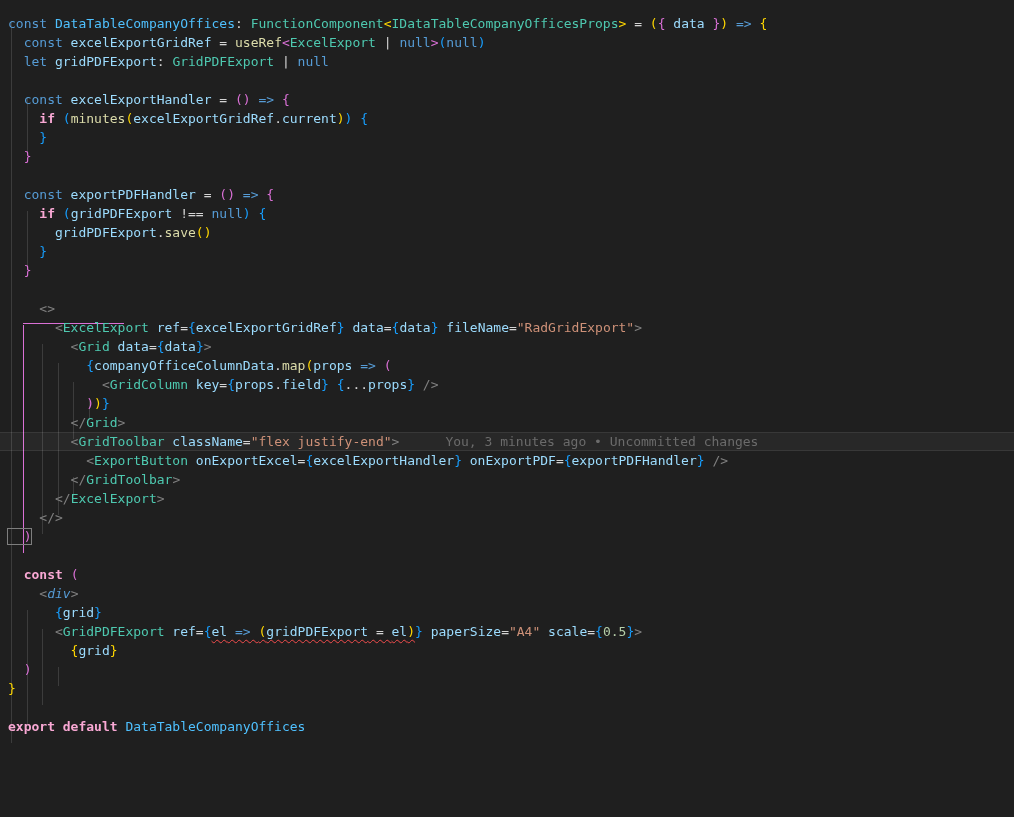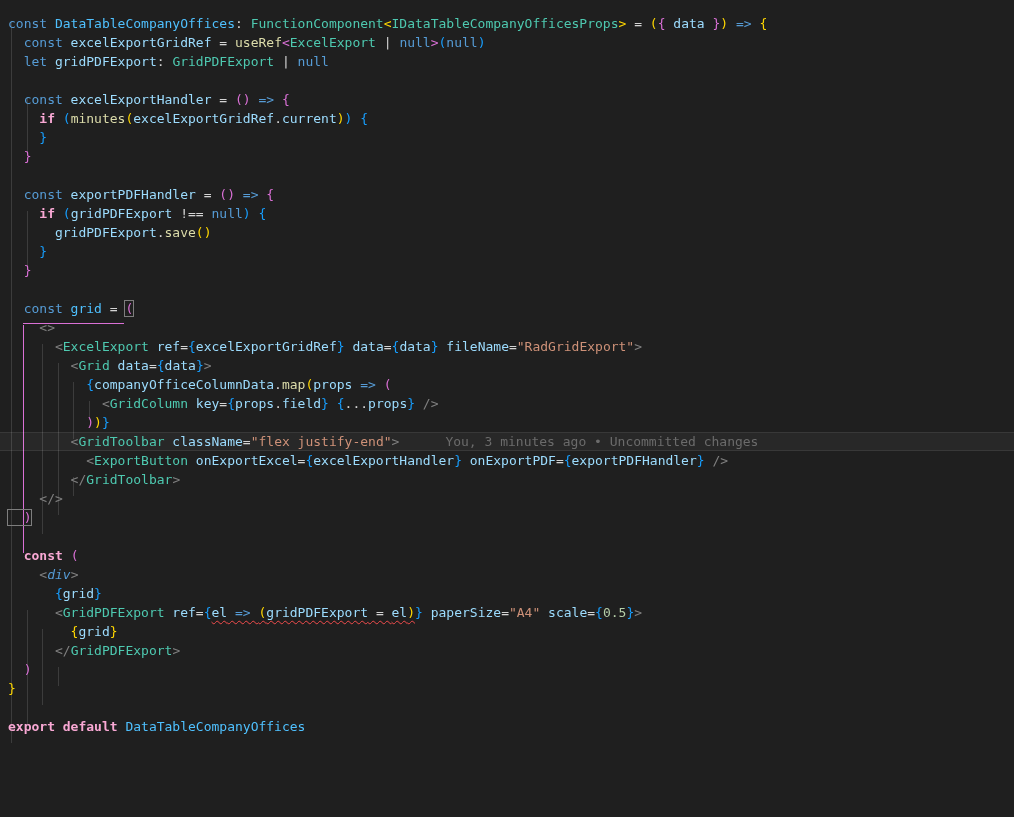--- a/index.html
+++ b/index.html
@@ -81,37 +81,37 @@
       <div class="line"><span class="ctl">    if </span><span class="b3">(</span><span class="fn">minutes</span><span class="b1">(</span><span class="var">excelExportGridRef</span><span class="pun">.</span><span class="var">current</span><span class="b1">)</span><span class="b3">)</span><span class="b3"> {</span></div>
       <div class="line"><span class="b3">    }</span></div>
       <div class="line"><span class="b2">  }</span></div>
       <div class="line"> </div>
       <div class="line"><span class="kw">  const</span><span class="var"> exportPDFHandler</span><span class="pun"> = </span><span class="b2">()</span><span class="kw"> =&gt; </span><span class="b2">{</span></div>
       <div class="line"><span class="ctl">    if </span><span class="b3">(</span><span class="var">gridPDFExport</span><span class="pun"> !== </span><span class="kw">null</span><span class="b3">)</span><span class="b3"> {</span></div>
       <div class="line"><span class="var">      gridPDFExport</span><span class="pun">.</span><span class="fn">save</span><span class="b1">()</span></div>
       <div class="line"><span class="b3">    }</span></div>
       <div class="line"><span class="b2">  }</span></div>
       <div class="line"> </div>
-      <div class="line"><span class="kw">  const</span><span class="cvar"> grid</span><span class="pun"> = </span><span class="b2 bm">(</span></div>
       <div class="line"><span class="tagp">    &lt;&gt;</span></div>
       <div class="line"><span class="tagp">      &lt;</span><span class="type">ExcelExport</span><span class="var"> ref</span><span class="pun">=</span><span class="b3">{</span><span class="var">excelExportGridRef</span><span class="b3">}</span><span class="var"> data</span><span class="pun">=</span><span class="b3">{</span><span class="var">data</span><span class="b3">}</span><span class="var"> fileName</span><span class="pun">=</span><span class="str">"RadGridExport"</span><span class="tagp">&gt;</span></div>
       <div class="line"><span class="tagp">        &lt;</span><span class="type">Grid</span><span class="var"> data</span><span class="pun">=</span><span class="b3">{</span><span class="var">data</span><span class="b3">}</span><span class="tagp">&gt;</span></div>
       <div class="line"><span class="b3">          {</span><span class="var">companyOfficeColumnData</span><span class="pun">.</span><span class="fn">map</span><span class="b1">(</span><span class="var">props</span><span class="kw"> =&gt; </span><span class="b2">(</span></div>
       <div class="line"><span class="tagp">            &lt;</span><span class="type">GridColumn</span><span class="var"> key</span><span class="pun">=</span><span class="b3">{</span><span class="var">props</span><span class="pun">.</span><span class="var">field</span><span class="b3">}</span><span class="pun"> </span><span class="b3">{</span><span class="pun">...</span><span class="var">props</span><span class="b3">}</span><span class="tagp"> /&gt;</span></div>
       <div class="line"><span class="b2">          )</span><span class="b1">)</span><span class="b3">}</span></div>
+      <div class="line"><span class="tagp">        &lt;/</span><span class="type">Grid</span><span class="tagp">&gt;</span></div>
       <div class="line hl"><span class="tagp">        &lt;</span><span class="type">GridToolbar</span><span class="var"> className</span><span class="pun">=</span><span class="str">"flex justify-end"</span><span class="tagp">&gt;</span><span class="blame">You, 3 minutes ago • Uncommitted changes</span></div>
       <div class="line"><span class="tagp">          &lt;</span><span class="type">ExportButton</span><span class="var"> onExportExcel</span><span class="pun">=</span><span class="b3">{</span><span class="var">excelExportHandler</span><span class="b3">}</span><span class="var"> onExportPDF</span><span class="pun">=</span><span class="b3">{</span><span class="var">exportPDFHandler</span><span class="b3">}</span><span class="tagp"> /&gt;</span></div>
       <div class="line"><span class="tagp">        &lt;/</span><span class="type">GridToolbar</span><span class="tagp">&gt;</span></div>
+      <div class="line"><span class="tagp">      &lt;/</span><span class="type">ExcelExport</span><span class="tagp">&gt;</span></div>
       <div class="line"><span class="tagp">    &lt;/&gt;</span></div>
       <div class="line"><span class="b2 bm">  )</span></div>
       <div class="line"> </div>
       <div class="line"><span class="ctl">  const </span><span class="b2">(</span></div>
       <div class="line"><span class="tagp">    &lt;</span><span class="htag">div</span><span class="tagp">&gt;</span></div>
       <div class="line"><span class="b3">      {</span><span class="var">grid</span><span class="b3">}</span></div>
       <div class="line"><span class="tagp">      &lt;</span><span class="type">GridPDFExport</span><span class="var"> ref</span><span class="pun">=</span><span class="b3">{</span><span class="var sq">el</span><span class="kw sq"> =&gt; </span><span class="b1 sq">(</span><span class="var sq">gridPDFExport</span><span class="pun sq"> = </span><span class="var sq">el</span><span class="b1 sq">)</span><span class="b3">}</span><span class="var"> paperSize</span><span class="pun">=</span><span class="str">"A4"</span><span class="var"> scale</span><span class="pun">=</span><span class="b3">{</span><span class="num">0.5</span><span class="b3">}</span><span class="tagp">&gt;</span></div>
       <div class="line"><span class="b1">        {</span><span class="var">grid</span><span class="b1">}</span></div>
-      <div class="line"><span class="tagp">      &lt;/</span><span class="type">GridPDFExport</span><span class="tagp">&gt;</span></div>
       <div class="line"><span class="b2">  )</span></div>
       <div class="line"><span class="b1">}</span></div>
       <div class="line"> </div>
       <div class="line"><span class="ctl">export default </span><span class="cvar">DataTableCompanyOffices</span></div>
     </div>
 </div>
 
 </body></html>

